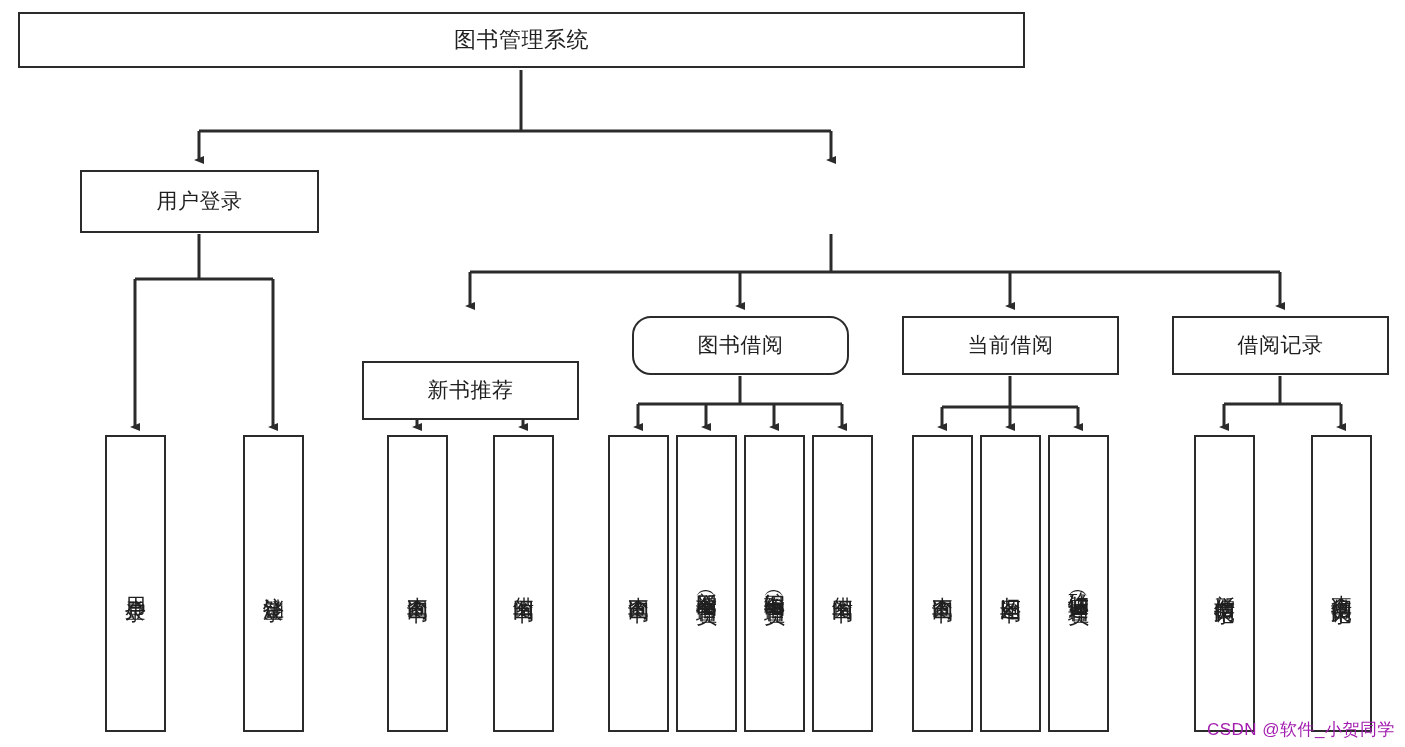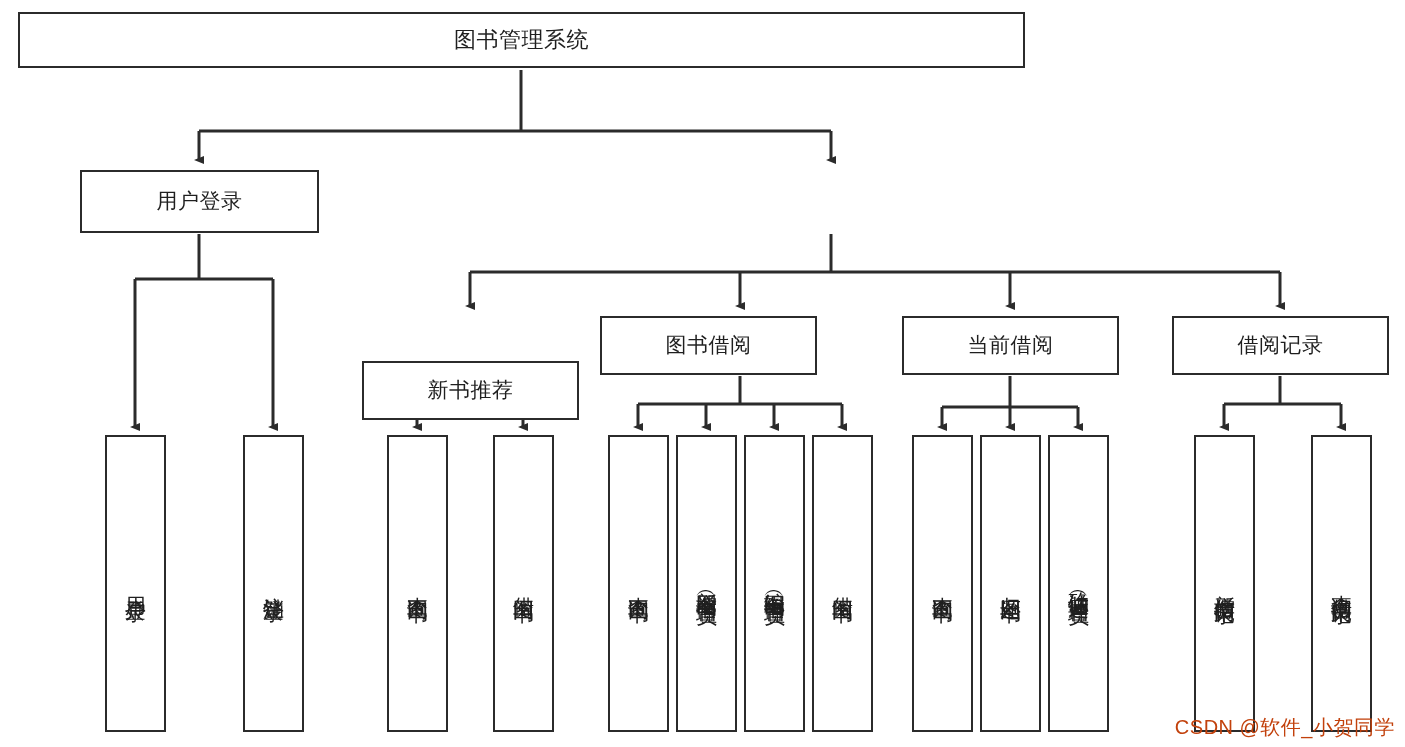--- a/index.html
+++ b/index.html
@@ -49,22 +49,22 @@
   svg#wires {
     position: absolute;
     left: 0; top: 0;
     width: 1405px; height: 747px;
     pointer-events: none;
   }
   .watermark {
     position: absolute;
     right: 10px;
     bottom: 6px;
-    font-size: 20px;
-    color: #c2410c;
+    font-size: 17px;
+    color: #a21caf;
     letter-spacing: 0.5px;
     white-space: nowrap;
     user-select: none;
   }
 </style>
 </head>
 <body>
 
 <div id="diagram">
 
@@ -116,21 +116,21 @@
       <path d="M1224,404 L1224,427" marker-end="url(#arrow)"></path>
       <path d="M1341,404 L1341,427" marker-end="url(#arrow)"></path>
     </g>
   </svg>
 
   <div class="node horiz root" style="left:18px; top:12px; width:1007px; height:56px;">图书管理系统</div>
 
   <div class="node horiz" style="left:80px; top:170px; width:239px; height:63px;">用户登录</div>
 
   <div class="node horiz" style="left:362px; top:316px; width:217px; height:59px;margin-top:45px;">新书推荐</div>
-  <div class="node horiz" style="left:600px; top:316px; width:217px; height:59px;">图书借阅</div>
+  <div class="node horiz" style="left:632px; top:316px; width:217px; height:59px;border-radius:19px;">图书借阅</div>
   <div class="node horiz" style="left:1172px; top:316px; width:217px; height:59px;">借阅记录</div>
   <div class="node horiz" style="left:902px; top:316px; width:217px; height:59px;">当前借阅</div>
 
   <div class="node vert" style="left:105px; top:435px; width:61px; height:297px;">用户登录</div>
   <div class="node vert" style="left:243px; top:435px; width:61px; height:297px;">注销登录</div>
 
   <div class="node vert" style="left:387px; top:435px; width:61px; height:297px;">查询图书</div>
   <div class="node vert" style="left:493px; top:435px; width:61px; height:297px;">借阅图书</div>
 
   <div class="node vert" style="left:608px; top:435px; width:61px; height:297px;">查询图书</div>

